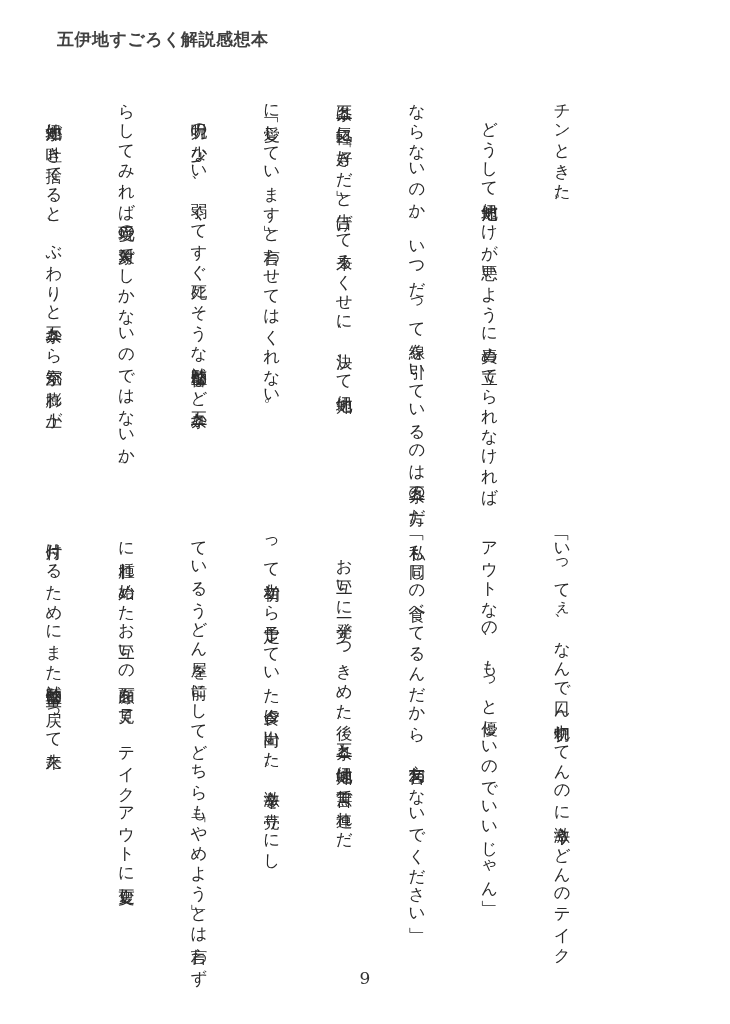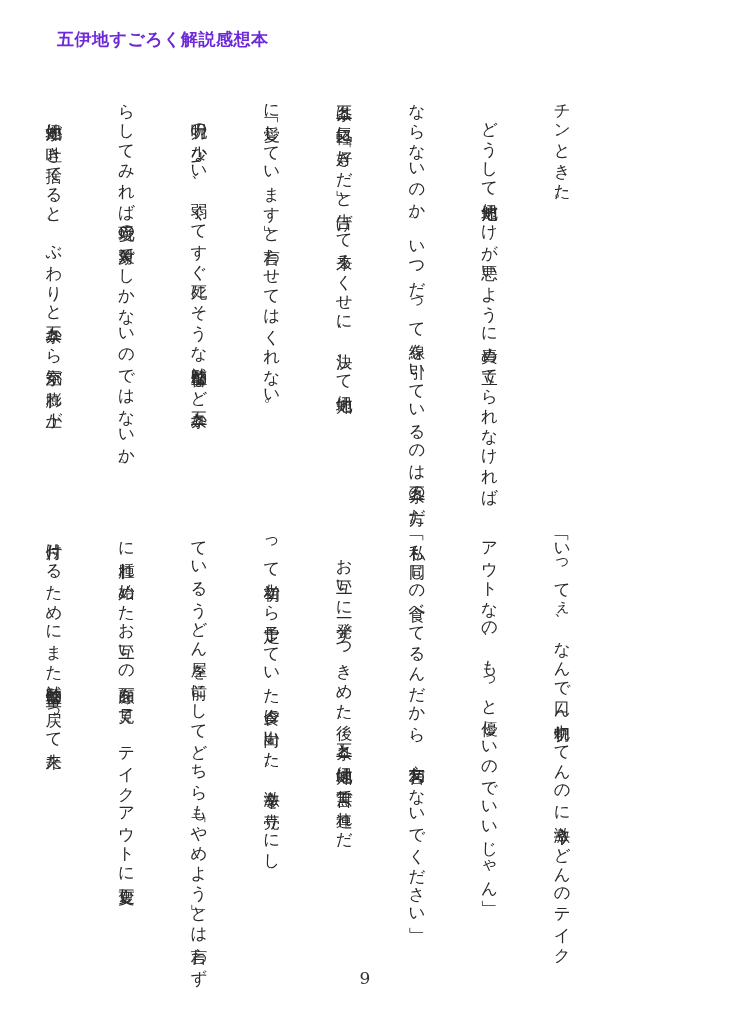--- a/index.html
+++ b/index.html
@@ -4,21 +4,21 @@
 <style>
   html, body { margin: 0; padding: 0; background: #ffffff; }
   body {
     width: 730px; height: 1024px; position: relative; overflow: hidden;
     color: #2a2a2a;
     font-family: "DejaVu Serif", "Liberation Serif", serif;
   }
   .header-title {
     position: absolute; left: 57px; top: 28px;
     font-family: "DejaVu Sans", "Liberation Sans", sans-serif;
-    font-weight: bold; font-size: 17px; color: #6d28d9; letter-spacing: 0.5px;
+    font-weight: bold; font-size: 17px; color: #404040; letter-spacing: 0.5px;
   }
   .vblock {
     position: absolute;
     writing-mode: vertical-rl;
     -webkit-writing-mode: vertical-rl;
     font-size: 16.5px;
     line-height: 24.2px;
     letter-spacing: 1.2px;
     white-space: pre;
   }

